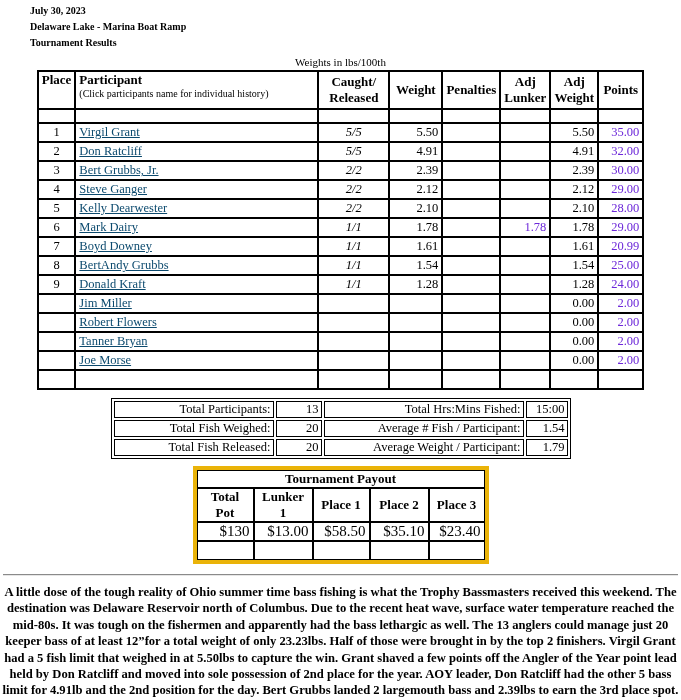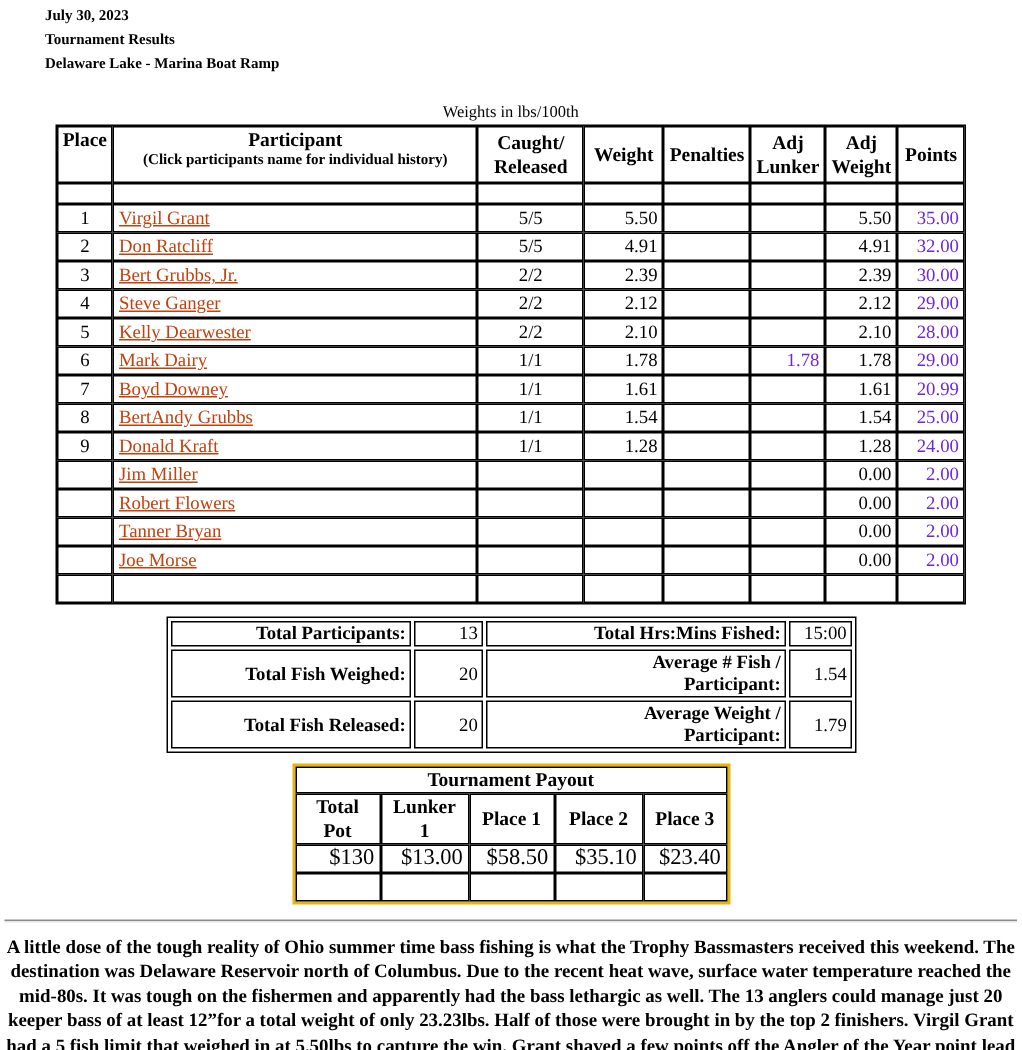--- a/index.html
+++ b/index.html
@@ -2,62 +2,62 @@
 <html><head>
 <meta charset="utf-8">
 <style>
   html, body { margin:0; padding:0; }
   body {
     width:681px; height:700px; overflow:hidden;
     background:#ffffff; color:#000;
     font-family:"Liberation Serif", serif;
   }
   .titles { text-align:left; font-weight:bold; font-size:10px; line-height:16px; margin-top:3px;margin-left:30px; }
-  .weights-note { text-align:center; font-size:11px; margin-top:18px; margin-bottom:2px; }
+  .weights-note { text-align:center; font-size:11px; margin-top:5px; margin-bottom:2px; }
 
   
   table.main { margin:0 auto; border-collapse:separate; border-spacing:0; border:1px solid #000; }
   table.main th, table.main td { border:1px solid #000; padding:0 3px; }
   table.main th { font-size:13px; font-weight:bold; text-align:center; vertical-align:middle; }
-  table.main th.tl { text-align:center; vertical-align:top; }
+  table.main th.tl { text-align:left; vertical-align:top; }
   table.main thead tr { height:38px; }
   table.main tbody tr { height:19px; }
   table.main tbody tr:first-child { height:14px; }
   table.main td { font-size:12.5px; }
-  .sub-note { font-size:10px; font-weight:bold; }
+  .sub-note { font-size:10px; font-weight:normal; }
   td.c-place { text-align:center; }
   td.c-name { text-align:left; }
-  td.c-cr { text-align:center; }
+  td.c-cr { text-align:center;font-style:italic; }
   td.c-num { text-align:right; }
   td.blue, .pts { color:#6d28d9; }
-  a { color:#c2410c; }
+  a { color:#0c4a6e; }
 
   
   table.summary { margin:8px auto 0; border-collapse:separate; border-spacing:2px; border:1px solid #000; }
   table.summary td { border:1px solid #000; font-size:12.5px; padding:0 2px; height:14px; text-align:right; }
-  table.summary td.lbl { font-weight:bold;padding-left:45px; }
+  table.summary td.lbl { font-weight:normal;padding-left:45px; }
 
   
-  table.payout { margin:7px auto 0; border-collapse:separate; border-spacing:0; border:2px solid #eab308; }
+  table.payout { margin:7px auto 0; border-collapse:separate; border-spacing:0; border:4px solid #eab308; }
   table.payout td, table.payout th { border:1px solid #000; font-size:15px; padding:0 3px; height:15px; }
   table.payout .ttl { font-weight:bold; text-align:center; font-size:13px; }
   table.payout th { font-weight:bold; text-align:center; font-size:13px; }
   table.payout td.val { text-align:right; }
   table.payout tr.empty td { height:17px; }
 
   hr.rule { margin:10px 3px 0 3px; height:0; border:none; border-top:1px solid #8a8a8a; border-bottom:1px solid #e6e6e6; }
   p.report { font-weight:bold; text-align:center; font-size:12.6px; line-height:16.4px; margin:8px 2px 0 2px; }
 </style>
 </head>
 <body>
 
 <div class="titles">
   <div>July 30, 2023</div>
+  <div>Delaware Lake - Marina Boat Ramp</div>
   <div>Tournament Results</div>
-  <div>Delaware Lake - Marina Boat Ramp</div>
 </div>
 
 <div class="weights-note">Weights in lbs/100th</div>
 
 <table class="main">
   <colgroup>
     <col style="width:30px">
       <col style="width:243px">
       <col style="width:71px">
       <col style="width:53px">

